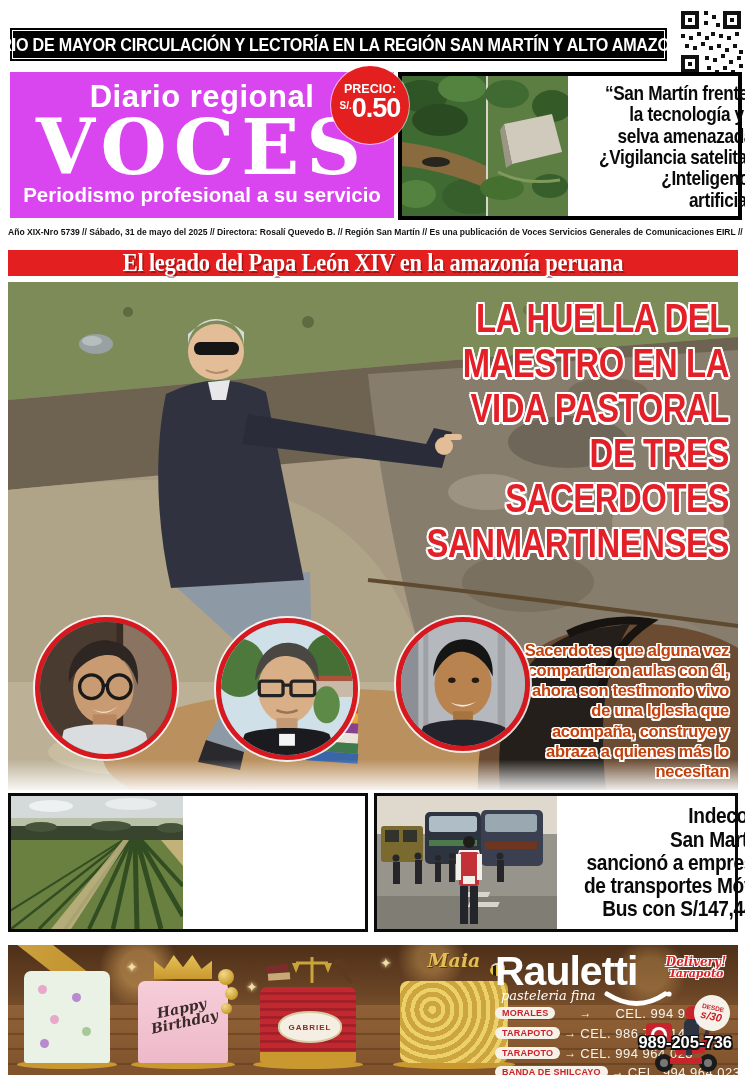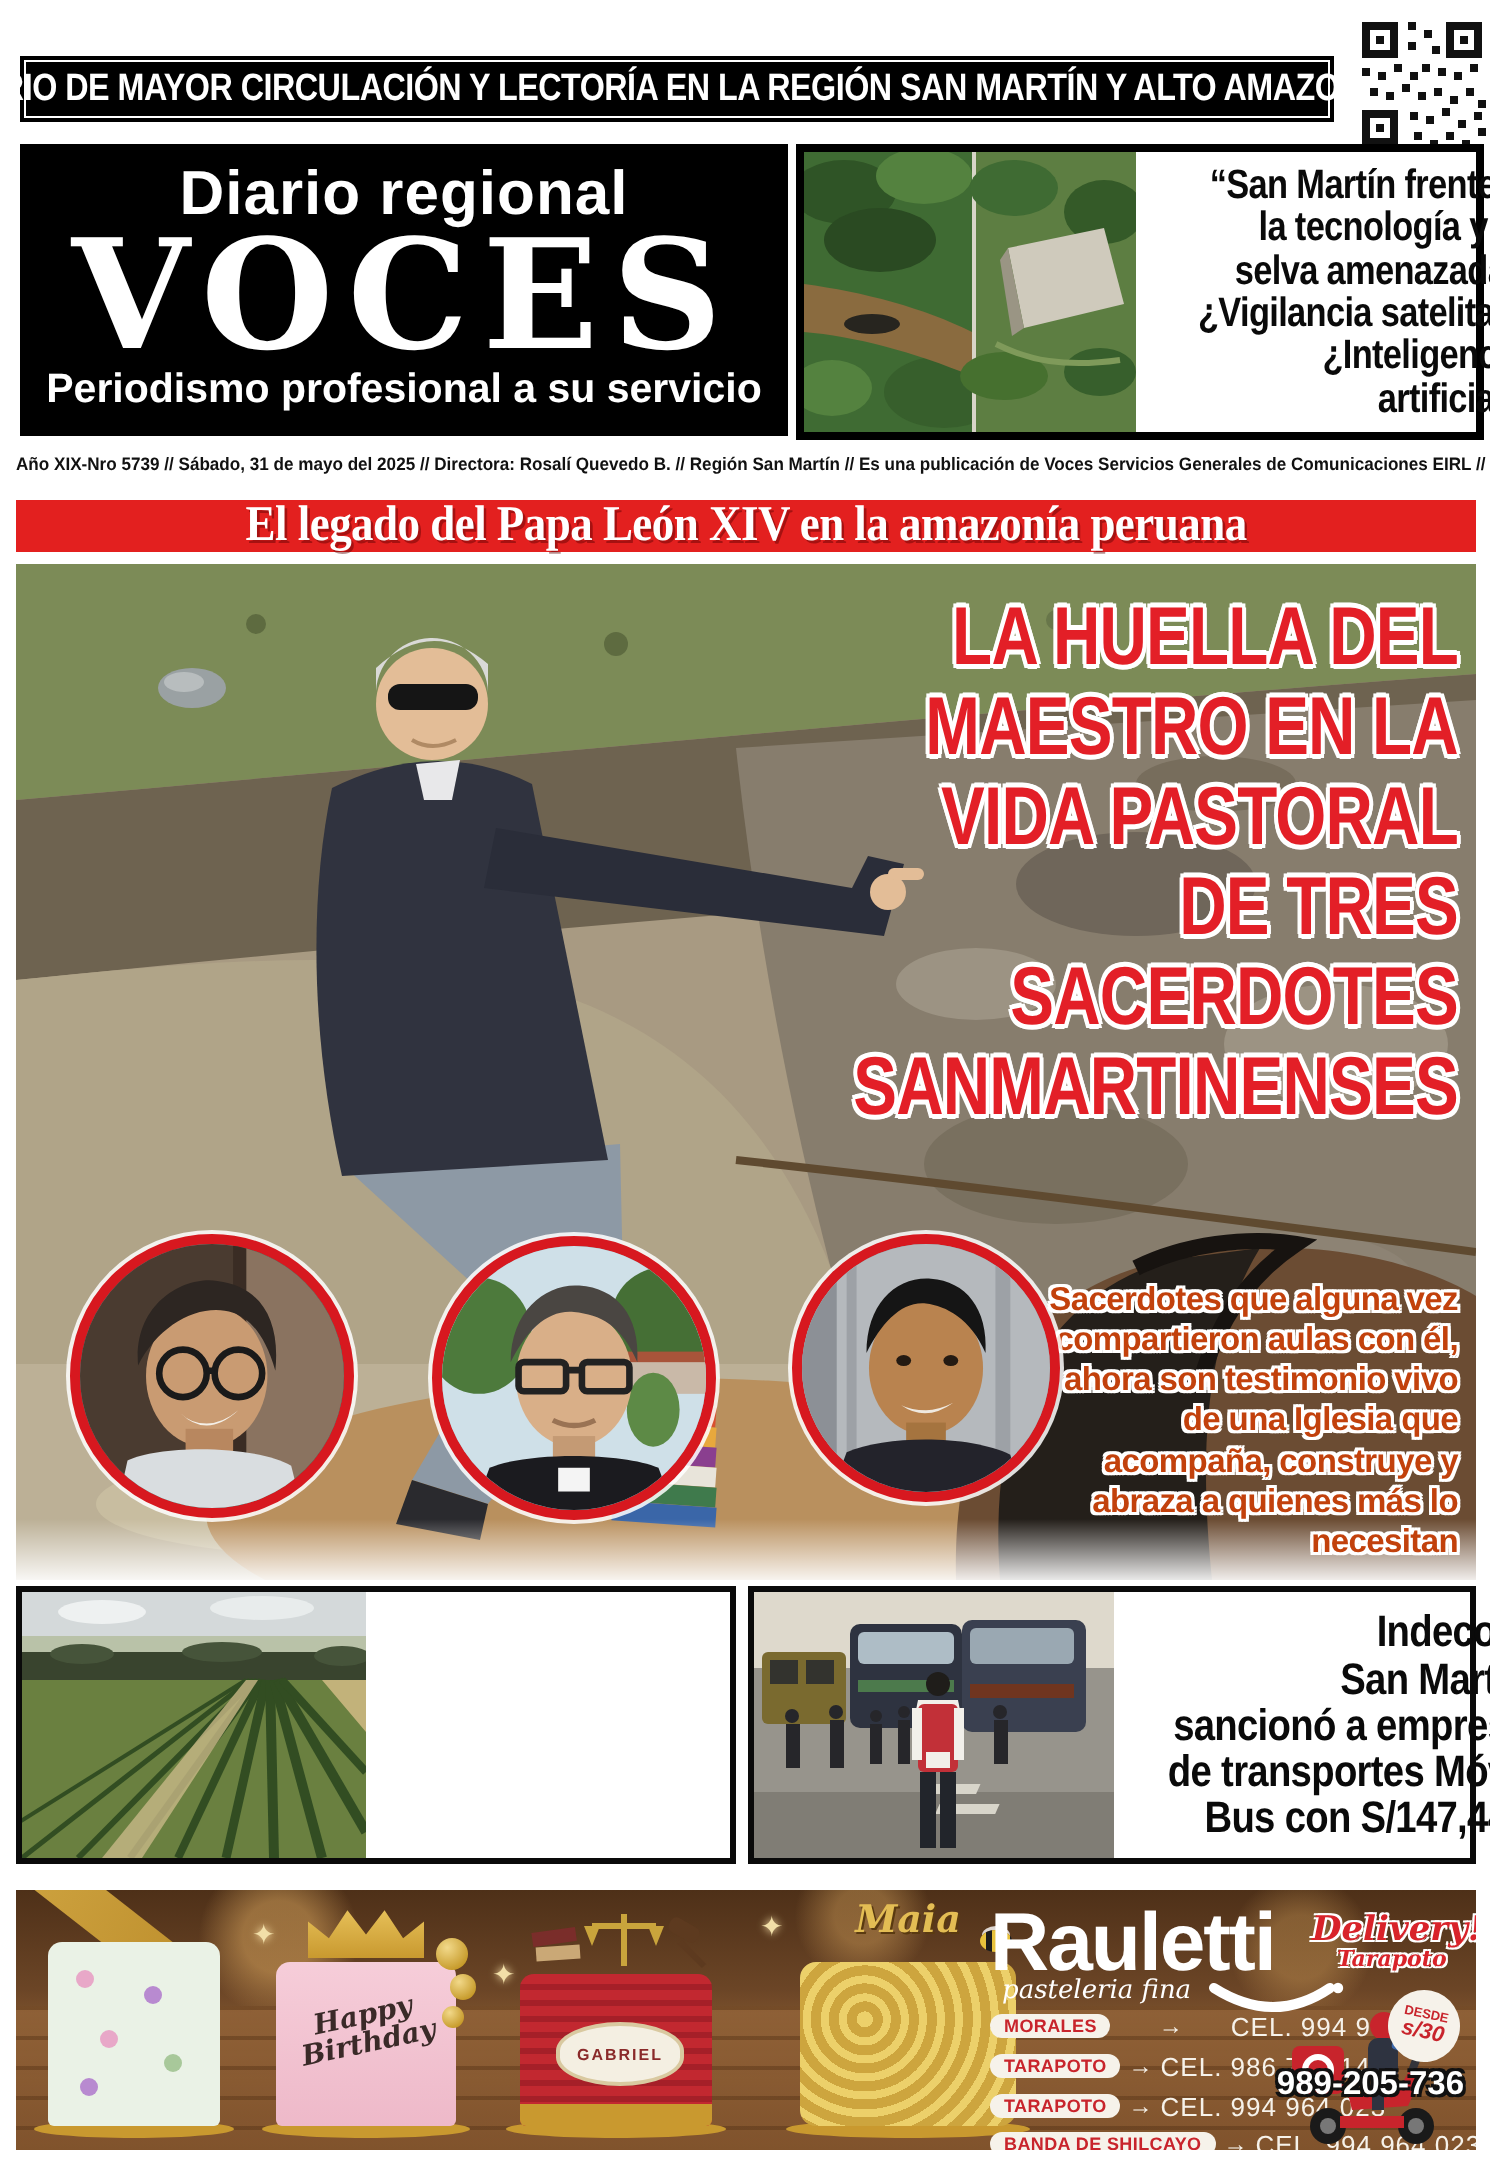--- a/index.html
+++ b/index.html
@@ -9,21 +9,21 @@
 
   
   .top-banner{left:10px;top:28px;width:657px;height:33px;background:#000;color:#fff;
     display:flex;align-items:center;justify-content:center;box-shadow:inset 0 0 0 2px #000,inset 0 0 0 3px #fff;}
   .top-banner span{font-weight:bold;font-size:19px;white-space:nowrap;transform:scaleX(0.85);letter-spacing:-0.3px;}
 
   
   .qr{right:1px;top:6px;width:66px;height:72px;}
 
   
-  .masthead{left:10px;top:72px;width:384px;height:146px;background:#000000;color:#fff;text-align:center;z-index:1;}
+  .masthead{left:10px;top:72px;width:384px;height:146px;background:#d946ef;color:#fff;text-align:center;z-index:1;}
   .kicker{font-size:31px;font-weight:bold;margin-top:7px;letter-spacing:0.5px;}
   .voces{font-family:"DejaVu Serif",serif;font-weight:bold;font-size:76px;line-height:0.92;letter-spacing:7px;margin-top:-2px;}
   .tagline{font-size:20.5px;font-weight:bold;margin-top:0px;}
   .price-badge{left:331px;top:66px;width:78px;height:78px;border-radius:50%;background:#e3201f;color:#fff;
     text-align:center;z-index:4;box-shadow:0 0 0 1px rgba(255,255,255,.6);}
   .price-label{font-size:12.5px;font-weight:bold;margin-top:16px;}
   .price-row{font-weight:bold;line-height:0.9;}
   .price-cur{font-size:10px;vertical-align:8px;}
   .price-val{font-size:27px;letter-spacing:-1px;}
 
@@ -121,21 +121,21 @@
   .rau-brand{left:487px;top:6px;color:#fff;z-index:2;}
   .rau-brand .name{font-size:41px;font-weight:bold;letter-spacing:-1px;line-height:1.0;}
   .rau-smile{position:absolute;left:108px;top:40px;}
   .rau-sub{font-family:"DejaVu Serif",serif;font-style:italic;font-size:13px;margin-top:-4px;margin-left:6px;}
   .contact{left:487px;height:16px;display:flex;align-items:center;z-index:2;}
   .pill{background:#f6f2ea;color:#c8242c;font-weight:bold;font-size:9px;padding:1px 7px;border-radius:9px;
     white-space:nowrap;letter-spacing:0.2px;}
   .arrow{color:#f6f2ea;font-size:12px;margin:0 4px;font-weight:bold;}
   .phone{color:#f6f2ea;font-weight:normal;font-size:13px;letter-spacing:0.5px;white-space:nowrap;}
   .delivery{left:648px;top:10px;width:80px;text-align:center;z-index:2;}
-  .delivery .d1{font-family:"DejaVu Serif",serif;font-style:italic;font-weight:bold;font-size:17px;color:#d8232a;
+  .delivery .d1{font-family:"DejaVu Serif",serif;font-style:italic;font-weight:bold;font-size:12px;color:#d8232a;
     text-shadow:-1px -1px 0 #fff,1px -1px 0 #fff,-1px 1px 0 #fff,1px 1px 0 #fff;}
   .delivery .d2{font-family:"DejaVu Serif",serif;font-style:italic;font-weight:bold;font-size:11px;color:#d8232a;
     text-shadow:-1px -1px 0 #fff,1px -1px 0 #fff,-1px 1px 0 #fff,1px 1px 0 #fff;margin-top:-2px;}
   .from-badge{right:8px;top:50px;width:36px;height:36px;border-radius:50%;background:#f6f2ea;z-index:3;
     display:flex;flex-direction:column;align-items:center;justify-content:center;transform:rotate(12deg);}
   .from-badge .b1{font-size:6.5px;font-weight:bold;color:#c8242c;}
   .from-badge .b2{font-size:11px;font-weight:bold;font-style:italic;color:#c8242c;line-height:1;}
   .scooter{right:10px;bottom:2px;z-index:2;}
   .big-phone{right:6px;top:88px;z-index:4;font-weight:bold;font-size:16.5px;color:#fff;white-space:nowrap;
     text-shadow:-1.5px -1.5px 0 #111,1.5px -1.5px 0 #111,-1.5px 1.5px 0 #111,1.5px 1.5px 0 #111;}
@@ -196,20 +196,26 @@
       </g>
     </svg>
   </div>
 
   <div class="abs masthead">
     <div class="kicker">Diario regional</div>
     <div class="voces">VOCES</div>
     <div class="tagline">Periodismo profesional a su servicio</div>
   </div>
 
+  <div class="abs price-badge">
+    <div class="price-label">PRECIO:</div>
+    <div class="price-row">
+      <span class="price-cur">S/.</span><span class="price-val">0.50</span>
+    </div>
+  </div>
 
   <div class="abs topstory">
     <div class="topstory-photo">
       <svg width="166" height="140" viewBox="0 0 166 140" preserveAspectRatio="none">
         <rect width="166" height="140" fill="#3f6b33"></rect>
         <ellipse cx="20" cy="20" rx="26" ry="16" fill="#2f5426"></ellipse>
           <ellipse cx="60" cy="12" rx="24" ry="14" fill="#54823f"></ellipse>
         <ellipse cx="38" cy="44" rx="28" ry="16" fill="#2a4a22"></ellipse>
           <ellipse cx="70" cy="120" rx="30" ry="18" fill="#375f2c"></ellipse>
         <ellipse cx="14" cy="118" rx="20" ry="14" fill="#54823f"></ellipse>

